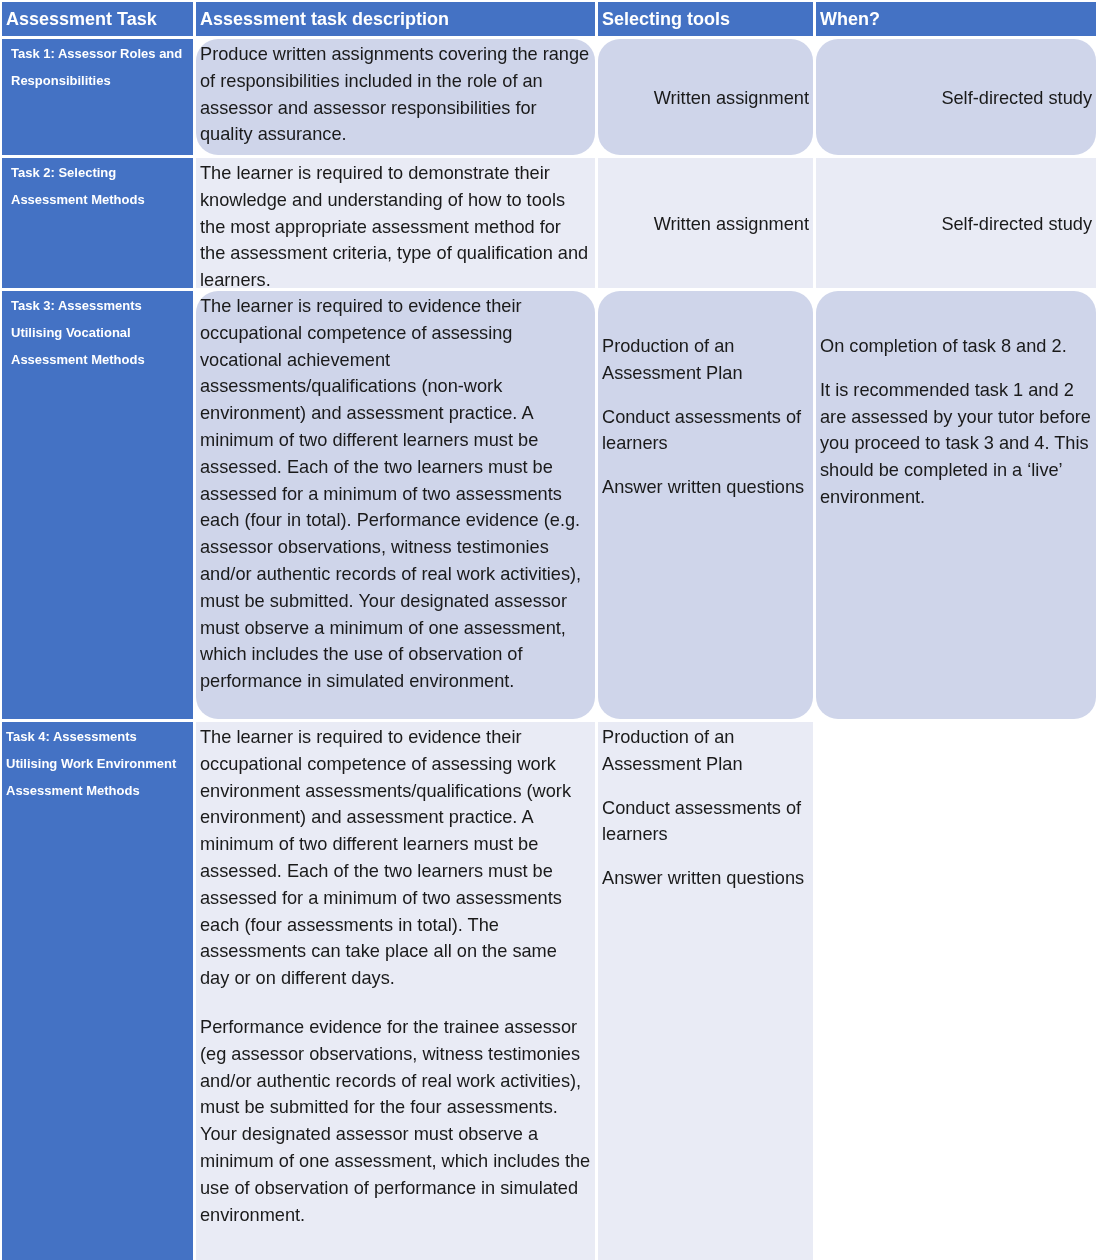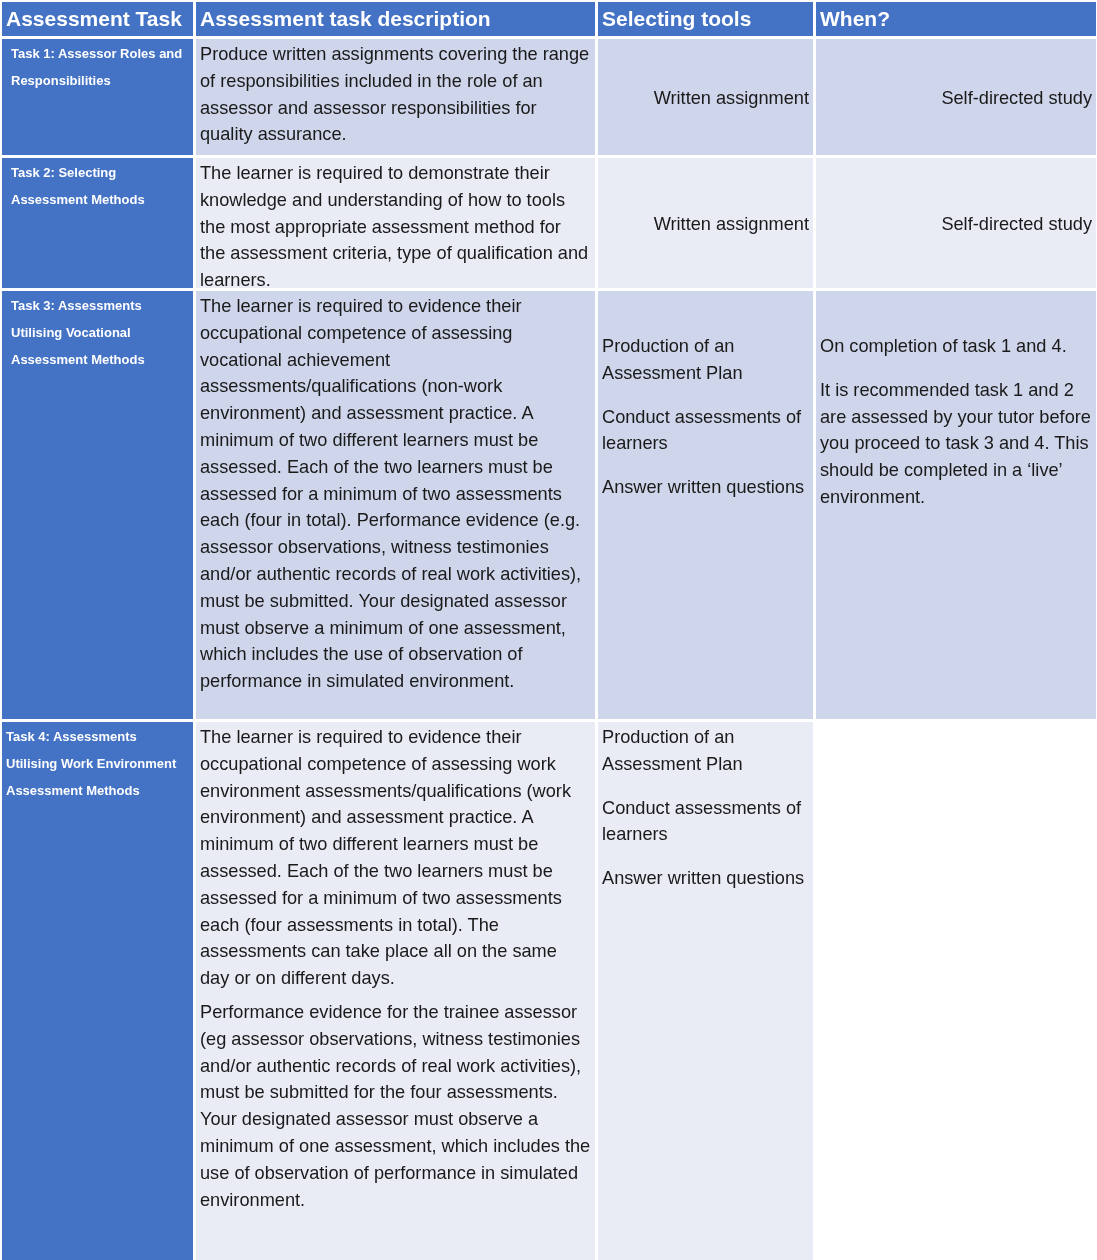--- a/index.html
+++ b/index.html
@@ -8,27 +8,27 @@
     position: absolute; left: 2px; top: 2px;
     width: 1091px;
     display: grid;
     grid-template-columns: 191px 399px 215px 280px;
     grid-template-rows: 34px 116px 130px 428px 539px;
     column-gap: 3px;
     row-gap: 3px;
     background: #ffffff;
   }
   .cell { box-sizing: border-box; padding: 2px 4px 0 4px; font-size: 18.2px; line-height: 26.8px; color: #1a1a1a; overflow: hidden; }
-  .hdr { background: #4472C4; color: #ffffff; font-weight: bold; font-size: 21px; line-height: 30px; padding: 2px 4px 0 4px; }
+  .hdr { background: #4472C4; color: #ffffff; font-weight: bold; font-size: 18px; line-height: 30px; padding: 2px 4px 0 4px; }
   .task { background: #4472C4; color: #ffffff; font-weight: bold; font-size: 13px; line-height: 26.8px; }
-  .band1 { background: #CFD5EA; }
+  .band1 { background: #CFD5EA; border-radius: 22px; }
   .band2 { background: #E9EBF5; }
   .vcenter { display: flex; flex-direction: column; justify-content: center; text-align: right; }
   .para { margin: 0; }
-  .para + .para { margin-top: 7px; }
+  .para + .para { margin-top: 22px; }
   .tools .para + .para { margin-top: 17px; }
   .when3 .para + .para { margin-top: 17px; }
   .t-indent { padding-left: 5px; }
 </style>
 </head>
 <body>
 
 <div class="table">
 
   <div class="cell hdr">Assessment Task</div>
@@ -67,21 +67,21 @@
   </div>
   <div class="cell band1">
     <p class="para">The learner is required to evidence their occupational competence of assessing vocational achievement assessments/qualifications (non-work environment) and assessment practice. A minimum of two different learners must be assessed. Each of the two learners must be assessed for a minimum of two assessments each (four in total). Performance evidence (e.g. assessor observations, witness testimonies and/or authentic records of real work activities), must be submitted. Your designated assessor must observe a minimum of one assessment, which includes the use of observation of performance in simulated environment.</p>
   </div>
   <div class="cell band1 tools" style="padding-top:42px;">
     <p class="para">Production of an Assessment Plan</p>
     <p class="para">Conduct assessments of learners</p>
     <p class="para">Answer written questions</p>
   </div>
   <div class="cell band1 when3" style="padding-top:42px;">
-    <p class="para">On completion of task 1 and 4.</p>
+    <p class="para">On completion of task 8 and 2.</p>
     <p class="para">It is recommended task 1 and 2 are assessed by your tutor before you proceed to task 3 and 4. This should be completed in a ‘live’ environment.</p>
   </div>
 
   <div class="cell task">
     <div>Task 4: Assessments Utilising Work Environment Assessment Methods</div>
   </div>
   <div class="cell band2">
     <p class="para">The learner is required to evidence their occupational competence of assessing work environment assessments/qualifications (work environment) and assessment practice. A minimum of two different learners must be assessed. Each of the two learners must be assessed for a minimum of two assessments each (four assessments in total). The assessments can take place all on the same day or on different days.</p>
     <p class="para">Performance evidence for the trainee assessor (eg assessor observations, witness testimonies and/or authentic records of real work activities), must be submitted for the four assessments. Your designated assessor must observe a minimum of one assessment, which includes the use of observation of performance in simulated environment.</p>
   </div>

